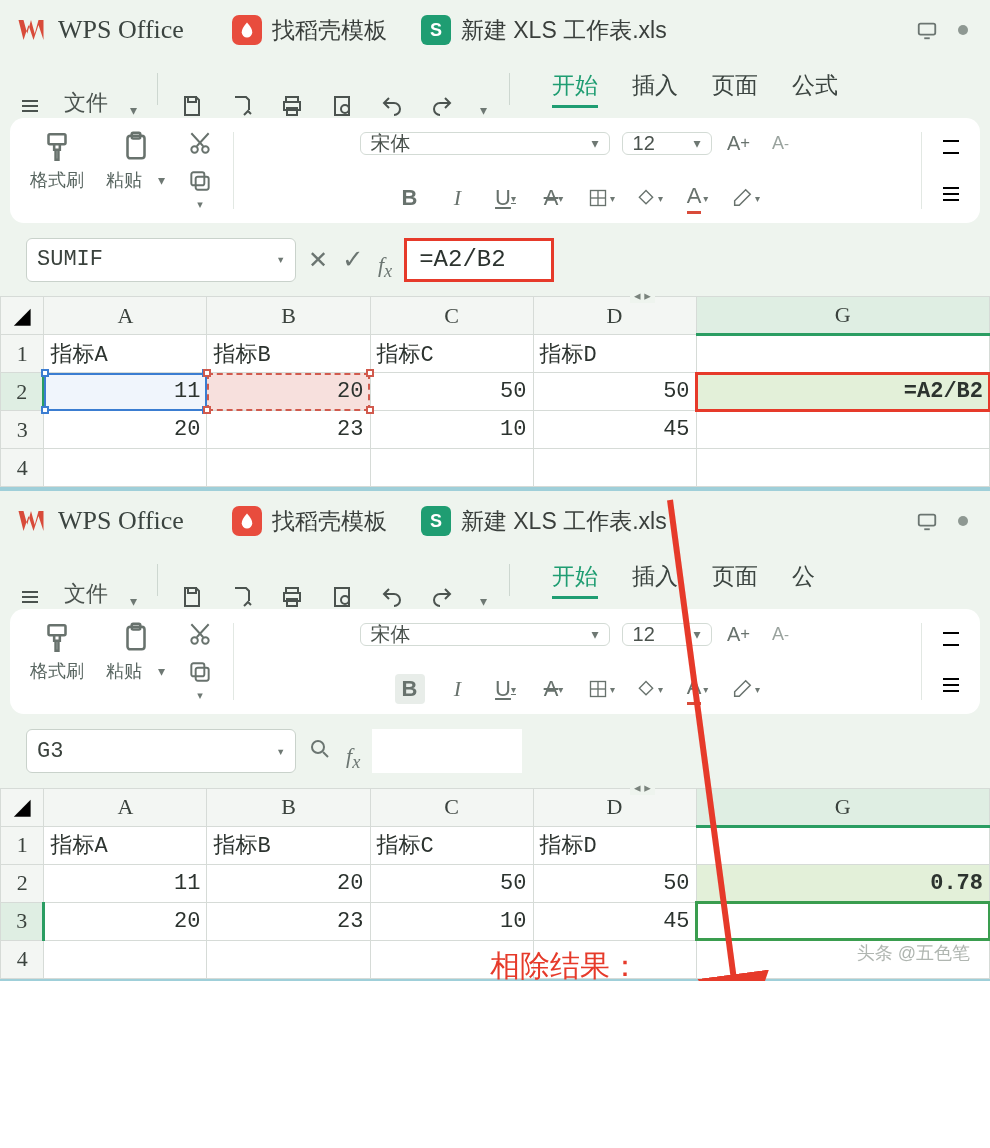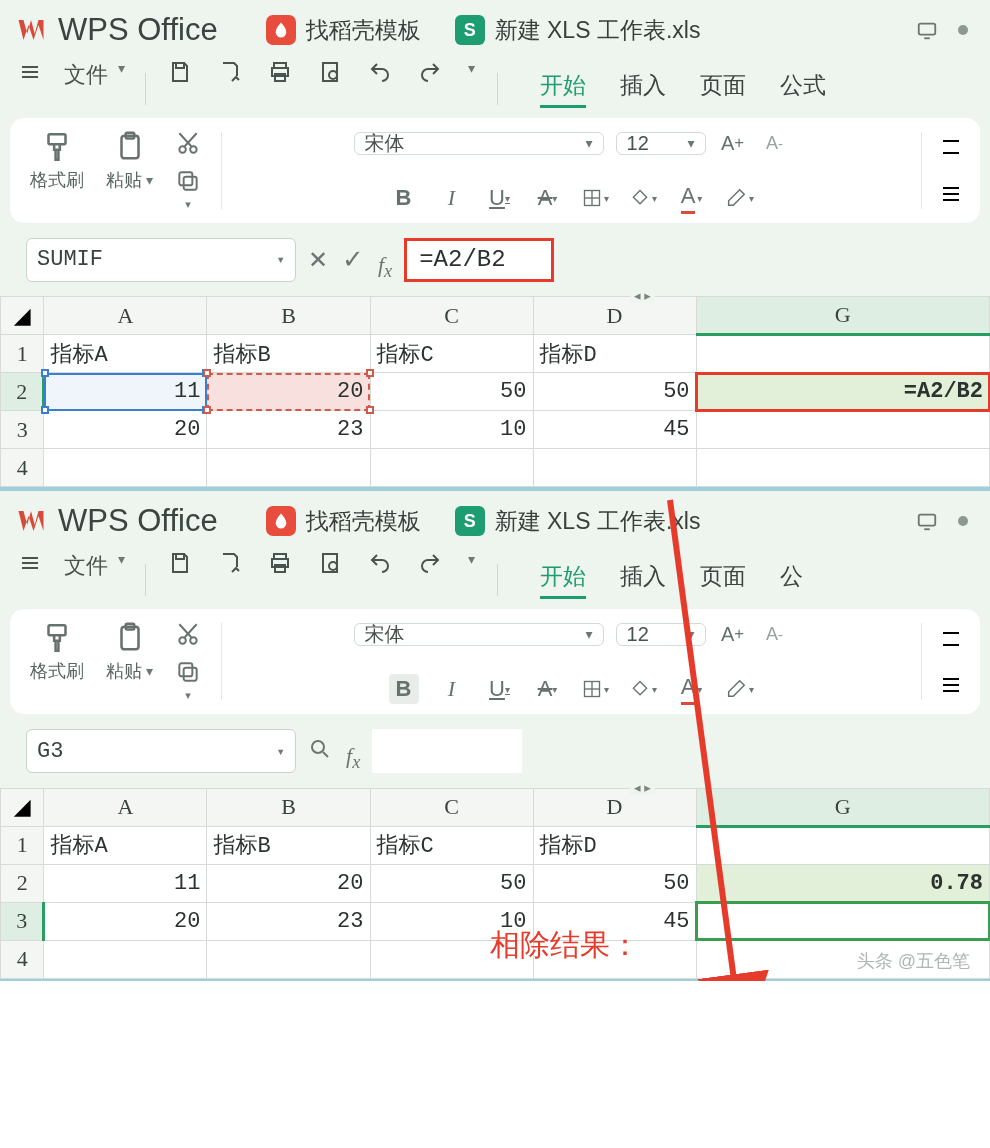--- a/index.html
+++ b/index.html
@@ -2,46 +2,46 @@
 <html><head>
 <meta charset="utf-8">
 <style>
   * { box-sizing: border-box; margin:0; padding:0; }
   body { font-family: "Microsoft YaHei", Arial, sans-serif; background:#fff; width:990px; }
   .app { width:990px; background:#eef4ee; border-bottom:2px solid #9fcfd9; }
   
   .titlebar { display:flex; align-items:center; height:60px; padding:0 8px 0 14px; gap:6px; }
   .wps-logo { width:34px; height:34px; color:#d84b3a; display:flex; align-items:center; justify-content:center; }
   .wps-logo svg { width:30px; height:30px; }
-  .app-name { font-size:31px; color:#3b4440; margin-left:4px; margin-right:28px; }
+  .app-name { font-size:26px; color:#3b4440; margin-left:4px; margin-right:28px;font-family:Liberation Serif, serif; }
   .tab { display:flex; align-items:center; gap:10px; font-size:23px; color:#3a3f3c; padding:0 14px; height:60px; }
   .tab.doc { background:transparent; }
   .tab-icon-red { width:30px; height:30px; background:#e84c3d; border-radius:7px; display:flex; align-items:center; justify-content:center; color:#fff; font-weight:bold; font-size:19px; }
   .tab-icon-green { width:30px; height:30px; background:#1f9d72; border-radius:6px; display:flex; align-items:center; justify-content:center; color:#fff; font-weight:bold; font-size:18px; }
   .spacer { flex:1; }
   .winbtns { display:flex; align-items:center; gap:20px; padding-right:14px; }
   .winbtn { width:22px; height:22px; color:#6b7571; }
   .dot { width:10px; height:10px; border-radius:50%; background:#8e9892; }
   
   .menubar { display:flex; align-items:center; height:58px; padding:0 10px; gap:6px; }
-  .mitem { display:flex; align-items:flex-start; gap:10px; padding:0 8px; font-size:22px; color:#4b534f; height:58px; }
+  .mitem { display:flex; align-items:flex-end; gap:22px; padding:0 8px; font-size:22px; color:#4b534f; height:58px; }
   .mitem.icon-only { padding:0 10px; }
   .mitem svg { width:24px; height:24px; }
   .chev { font-size:14px; color:#6e7873; }
   .divider { width:1px; height:32px; background:#cdd7d0; margin:0 6px; }
   .menu-tabs { display:flex; gap:34px; margin-left:30px; }
   .menu-tab { font-size:23px; color:#3b4440; padding-bottom:4px; }
   .menu-tab.active { color:#1f9d72; border-bottom:3px solid #1f9d72; }
   
   .ribbon { background:#fff; margin:0 10px 8px 10px; border-radius:14px; padding:10px 14px; display:flex; align-items:stretch; gap:10px; }
   .rgroup { display:flex; flex-direction:column; align-items:center; justify-content:space-between; gap:8px; }
   .rbtn { display:flex; flex-direction:column; align-items:center; color:#586560; font-size:18px; gap:4px; padding:2px 6px; }
   .rbtn.big svg { width:34px; height:34px; }
   .rbtn.sm svg { width:26px; height:26px; }
-  .rbtn .lbl { display:flex; align-items:center; gap:4px; }
+  .rbtn .lbl { display:flex; align-items:center; gap:16px; }
   .vdiv { width:1px; background:#e2e8e3; align-self:stretch; margin:4px 4px; }
   .font-row { display:flex; gap:12px; align-items:center; margin-bottom:10px; }
   .select { border:1px solid #d3dbd5; border-radius:6px; padding:4px 10px; display:flex; align-items:center; gap:6px; background:#fff; font-size:20px; color:#4a524d; height:23px; }
   .select .chev { margin-left:auto; }
   .fontname { width:250px; justify-content:space-between; }
   .fontsize { width:90px; justify-content:space-between; }
   .fmt-row { display:flex; gap:18px; align-items:center; color:#68726d; }
   .fmt { width:30px; height:30px; display:flex; align-items:center; justify-content:center; font-size:22px; }
   .fmt.dd { gap:2px; display:flex; align-items:center; }
   .underline-red { border-bottom:3px solid #d94b3a; padding-bottom:2px; }
@@ -614,16 +614,16 @@
 </div>
 
 <svg class="overlay" style="left:0;top:0" width="990" height="1148">
   <defs>
         <marker id="arrh" markerWidth="14" markerHeight="14" refX="6" refY="6" orient="auto">
           <path d="M0,0 L12,6 L0,12 Z" fill="#e63a2a"></path>
         </marker>
       </defs>
   <line x1="670" y1="500" x2="738" y2="1010" stroke="#e63a2a" stroke-width="6" marker-end="url(#arrh)"></line>
 </svg>
-<div class="anno-text" style="left:490px; top:925px;">相除结果：</div>
-<div class="watermark" style="bottom:8px">头条 @五色笔</div>
+<div class="anno-text" style="left:490px; top:946px;">相除结果：</div>
+<div class="watermark" style="bottom:16px">头条 @五色笔</div>
 
 </div>
 
 </body></html>

